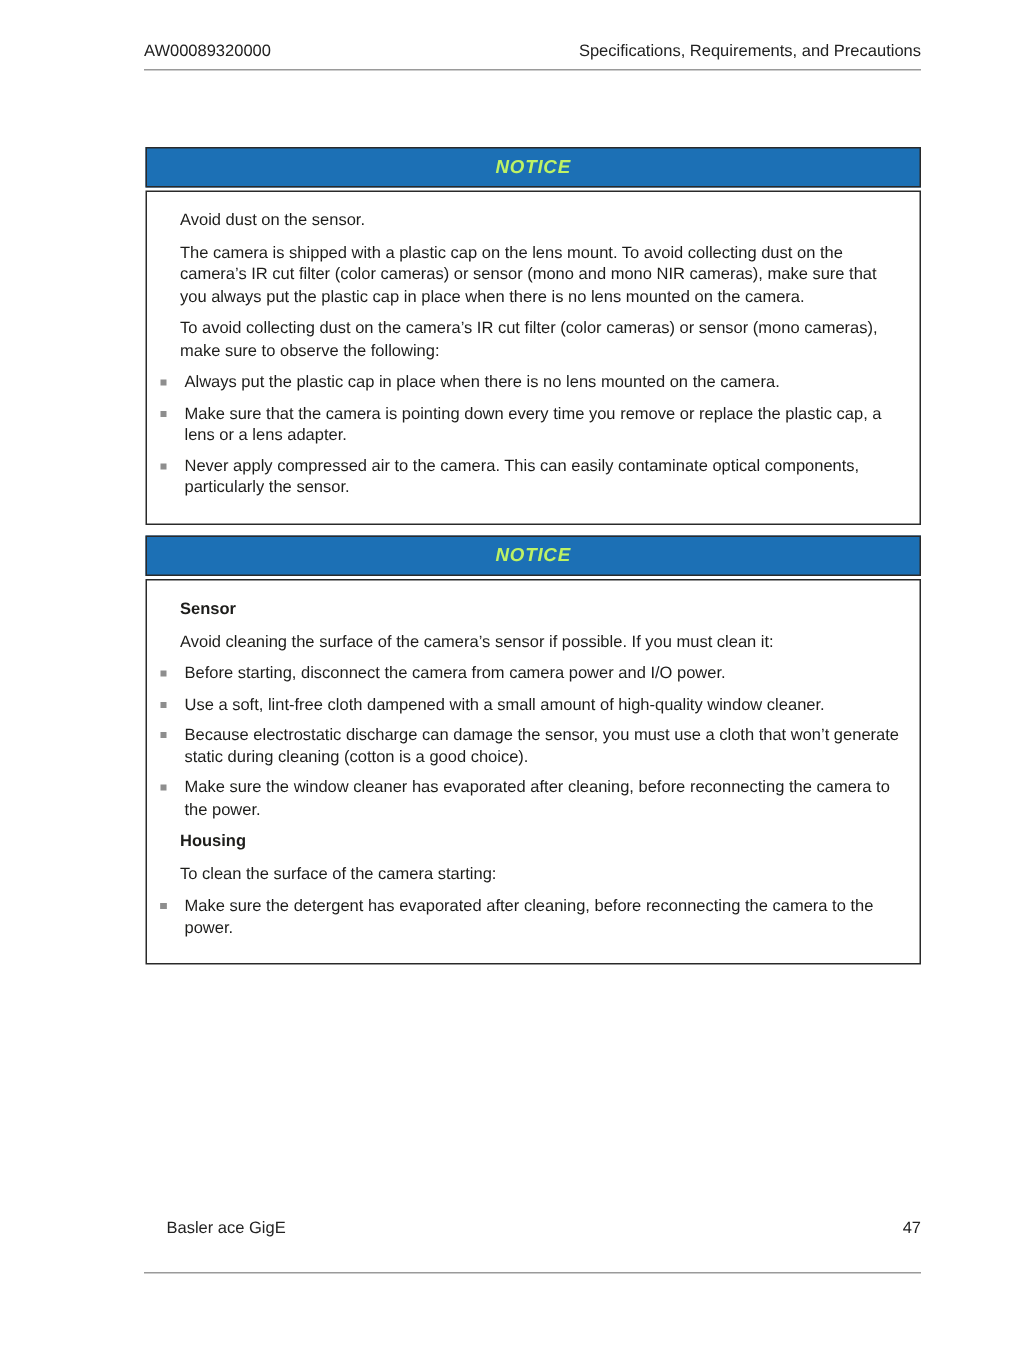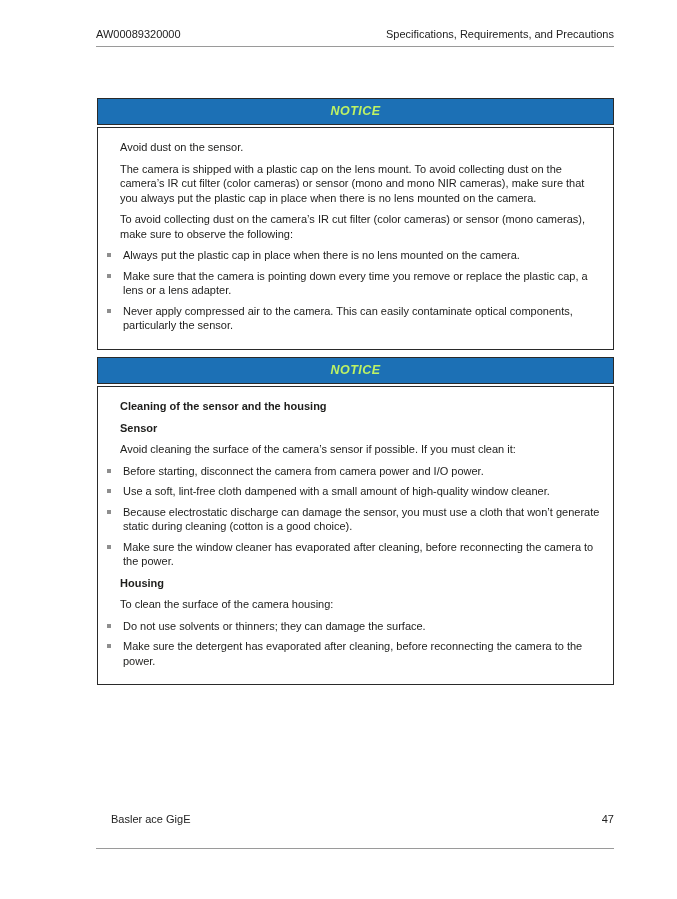--- a/index.html
+++ b/index.html
@@ -99,21 +99,20 @@
         </li>
       </ul>
     </div>
   </section>
 
   <section class="notice notice-2">
     <div class="notice-bar">
       <span>NOTICE</span>
     </div>
     <div class="notice-body">
-      <p class="bold">Cleaning of the sensor and the housing</p>
       <p class="bold">Sensor</p>
       <p>Avoid cleaning the surface of the camera’s sensor if possible. If you must clean it:</p>
       <ul>
         <li>
           <span class="bullet-sq"></span>
           <span>Before starting, disconnect the camera from camera power and I/O power.</span>
         </li>
         <li>
           <span class="bullet-sq"></span>
           <span>Use a soft, lint-free cloth dampened with a small amount of high-quality window cleaner.</span>
@@ -121,25 +120,24 @@
         <li>
           <span class="bullet-sq"></span>
           <span>Because electrostatic discharge can damage the sensor, you must use a cloth that won’t generate static during cleaning (cotton is a good choice).</span>
         </li>
         <li>
           <span class="bullet-sq"></span>
           <span>Make sure the window cleaner has evaporated after cleaning, before reconnecting the camera to the power.</span>
         </li>
       </ul>
       <p class="bold">Housing</p>
-      <p>To clean the surface of the camera housing:</p>
+      <p>To clean the surface of the camera starting:</p>
       <ul>
         <li>
           <span class="bullet-sq"></span>
-          <span>Do not use solvents or thinners; they can damage the surface.</span>
         </li>
         <li>
           <span class="bullet-sq"></span>
         </li>
         <li>
           <span class="bullet-sq"></span>
           <span>Make sure the detergent has evaporated after cleaning, before reconnecting the camera to the power.</span>
         </li>
       </ul>
     </div>

